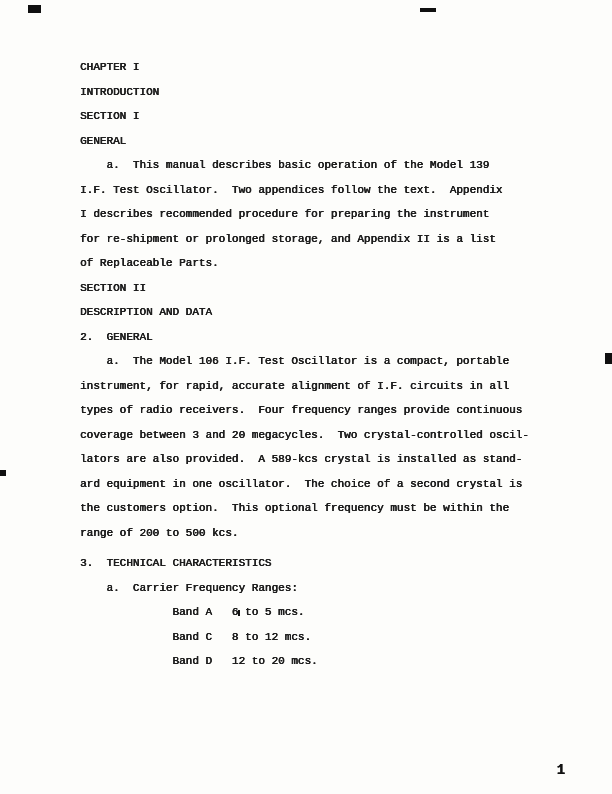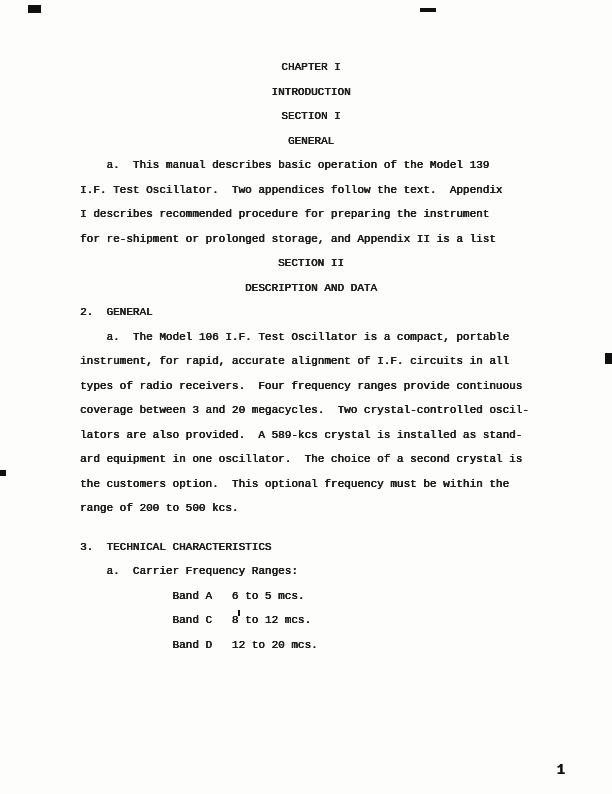--- a/index.html
+++ b/index.html
@@ -25,24 +25,23 @@
   .doc-line {
     white-space: pre;
     font-size: 11px;
     line-height: 24.5px;
     height: 24.5px;
     letter-spacing: 0px;
     
     text-shadow: 0.45px 0 0 currentColor, 0 0.3px 0 currentColor;
   }
   .doc-line.center {
-    text-align: center;
   }
   .doc-line.gap {
-    margin-top: 14px;
+    margin-top: 6px;
   }
   .page-number {
     position: absolute;
     right: 47px;
     bottom: 16px;
     font-size: 14px;
     font-weight: bold;
     font-family: "Liberation Mono", "DejaVu Sans Mono", monospace;
     color: #111;
     text-shadow: 0.5px 0 0 currentColor;
@@ -64,20 +63,21 @@
 
   <div class="content" id="doc-lines">
       <div class="doc-line center">CHAPTER I</div>
       <div class="doc-line center">INTRODUCTION</div>
       <div class="doc-line center">SECTION I</div>
       <div class="doc-line center">GENERAL</div>
       <div class="doc-line left">    a.  This manual describes basic operation of the Model 139</div>
       <div class="doc-line left">I.F. Test Oscillator.  Two appendices follow the text.  Appendix</div>
       <div class="doc-line left">I describes recommended procedure for preparing the instrument</div>
       <div class="doc-line left">for re-shipment or prolonged storage, and Appendix II is a list</div>
+      <div class="doc-line left">of Replaceable Parts.</div>
       <div class="doc-line center">SECTION II</div>
       <div class="doc-line center">DESCRIPTION AND DATA</div>
       <div class="doc-line left">2.  GENERAL</div>
       <div class="doc-line left">    a.  The Model 106 I.F. Test Oscillator is a compact, portable</div>
       <div class="doc-line left">instrument, for rapid, accurate alignment of I.F. circuits in all</div>
       <div class="doc-line left">types of radio receivers.  Four frequency ranges provide continuous</div>
       <div class="doc-line left">coverage between 3 and 20 megacycles.  Two crystal-controlled oscil-</div>
       <div class="doc-line left">lators are also provided.  A 589-kcs crystal is installed as stand-</div>
       <div class="doc-line left">ard equipment in one oscillator.  The choice of a second crystal is</div>
       <div class="doc-line left">the customers option.  This optional frequency must be within the</div>

